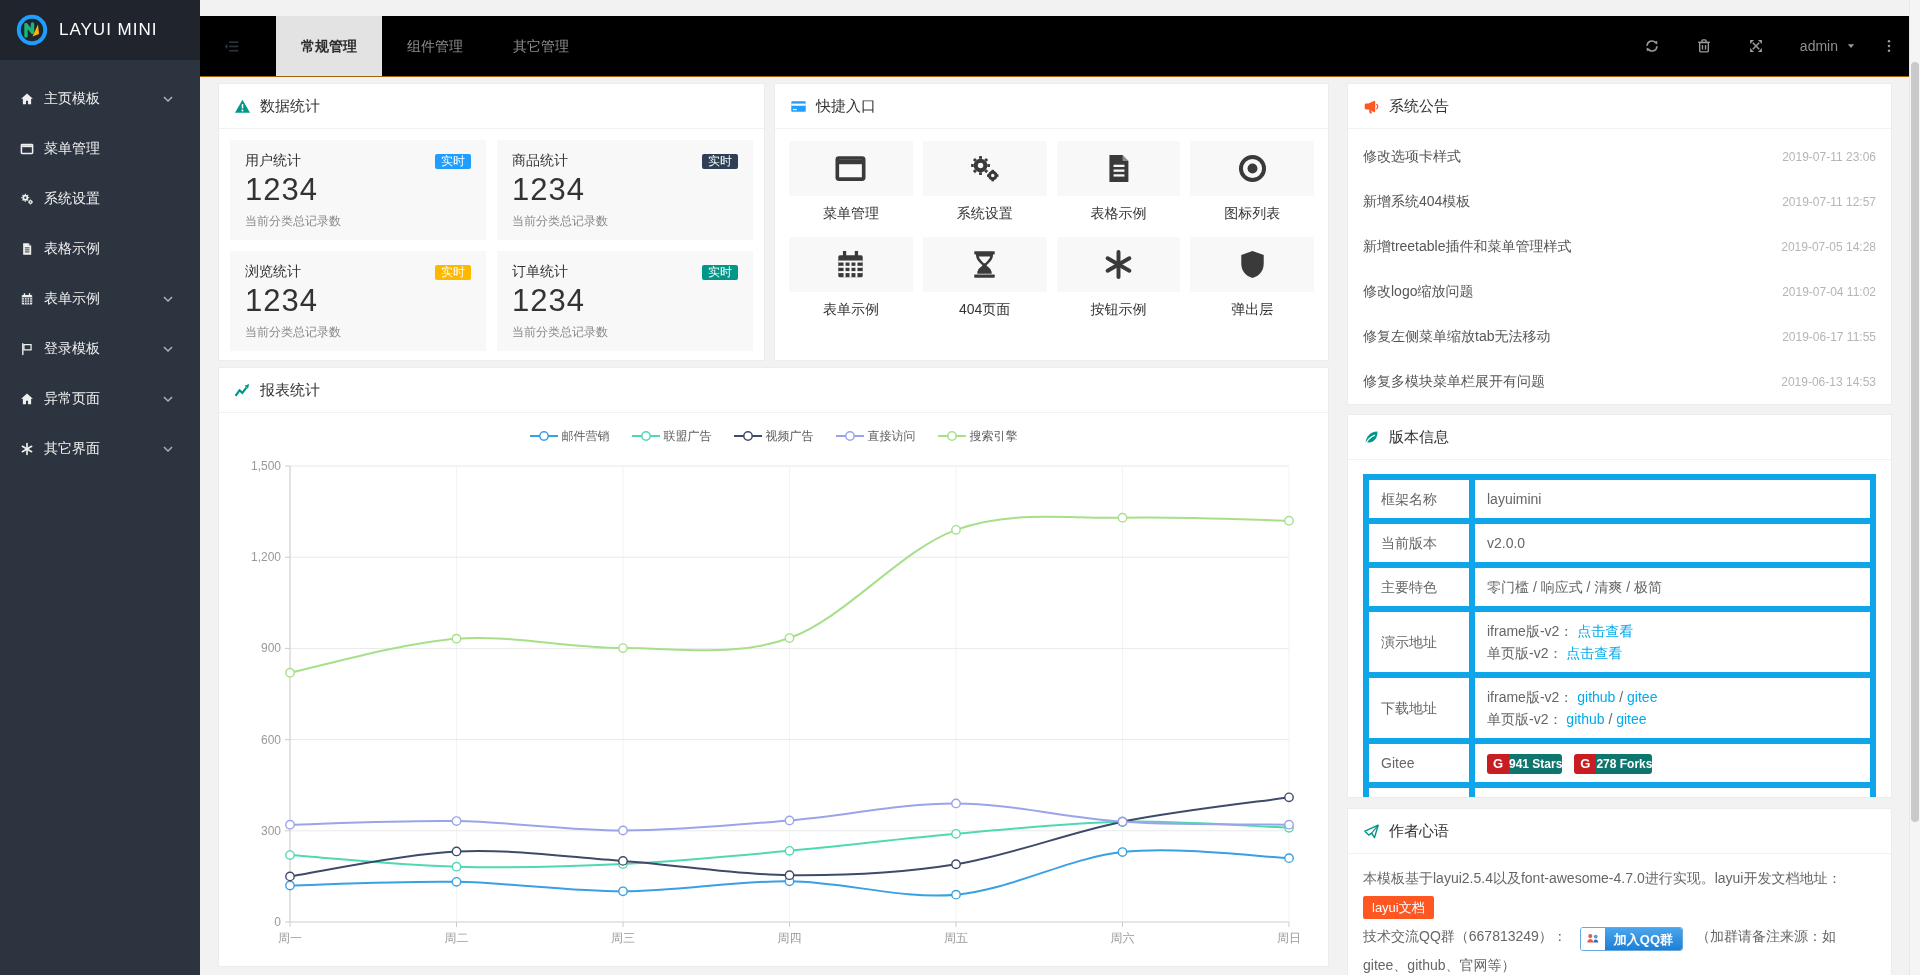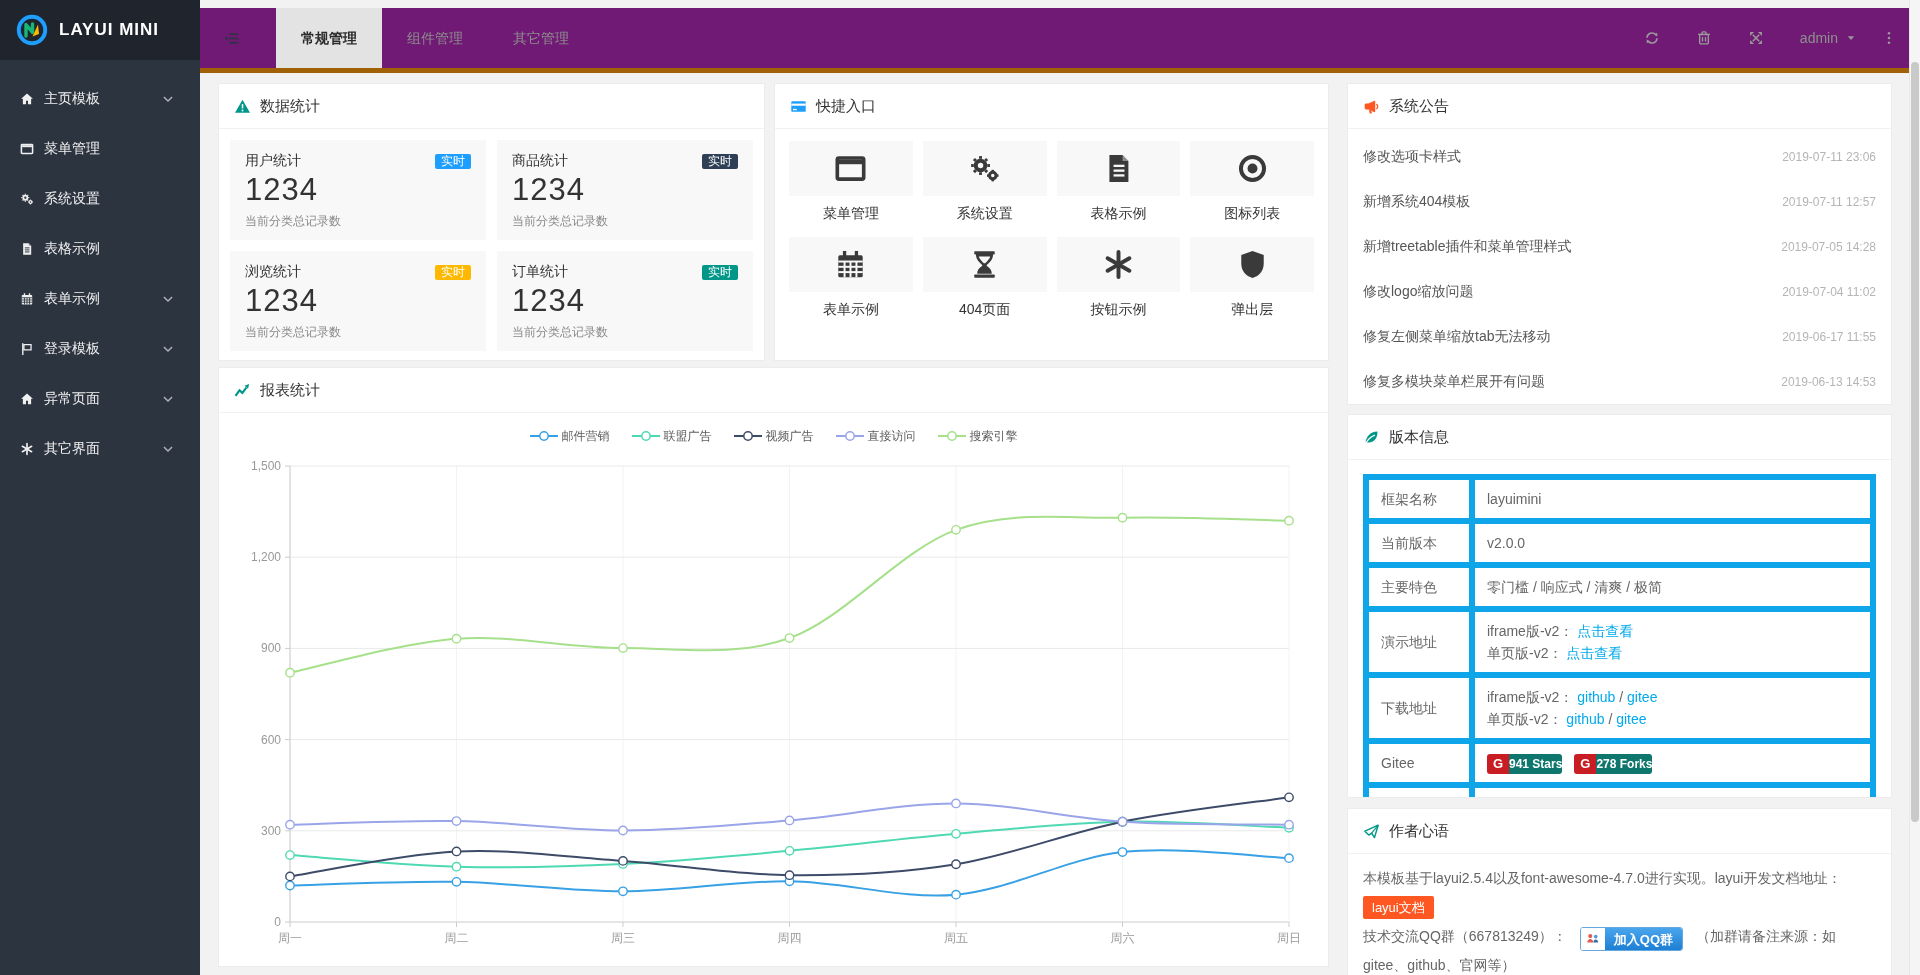--- a/index.html
+++ b/index.html
@@ -5,29 +5,29 @@
   html,body{margin:0;padding:0}
   body{width:1920px;height:975px;overflow:hidden;background:#f2f2f2;position:relative;
        font-family:"Liberation Sans","DejaVu Sans",sans-serif;font-size:14px;color:#333}
   .icon{display:inline-flex;align-items:center;justify-content:center}
   .icon svg{width:1em;height:1em;display:block}
 
   
   .sidebar{position:absolute;left:0;top:0;width:200px;height:100%;background:#2c3440;z-index:3}
   .logo{height:60px;background:#20242c;display:flex;align-items:center;gap:10px;padding-left:15px;cursor:pointer}
   .logo-mark svg{width:34px;height:34px;display:block}
-  .logo-title{color:#fff;font-size:17px;font-weight:bold;letter-spacing:1px;white-space:nowrap}
+  .logo-title{color:#fff;font-size:17px;font-weight:normal;letter-spacing:1px;white-space:nowrap}
   .nav{padding-top:14px}
   .nav-item{height:50px;display:flex;align-items:center;padding:0 18px;color:#f0f0f0;cursor:pointer;position:relative}
   .nav-item .icon{font-size:14px;margin-right:9px;width:17px;--icon-bg:#2c3440}
   .nav-label{font-size:14px}
   .nav-chevron{position:absolute;right:15px;color:#aeb3bb;font-size:12px}
 
   
-  .topbar{position:absolute;left:200px;top:8px;right:0;height:60px;background:#701a75;border-bottom:5px solid #a16207;z-index:2}
+  .topbar{position:absolute;left:200px;top:16px;right:0;height:60px;background:#000000;border-bottom:1px solid #a16207;z-index:2}
   .tb-toggle{position:absolute;left:0;top:0;width:62px;height:60px;display:flex;align-items:center;justify-content:center;color:#2c3440;font-size:17px;cursor:pointer}
   .tabs{position:absolute;left:76px;top:0;height:60px;display:flex}
   .tab{padding:0 25px;line-height:60px;font-size:14px;color:#8d8d8d;cursor:pointer;white-space:nowrap}
   .tab.active{background:#e3e3e3;color:#2b2b2b;font-weight:bold}
   .tb-right{position:absolute;right:16px;top:0;height:60px;display:flex;align-items:center}
   .tb-ic{width:52px;height:60px;display:flex;align-items:center;justify-content:center;color:#9a9a9a;font-size:16px;cursor:pointer}
   .tb-user{display:flex;align-items:center;gap:8px;color:#8f8f8f;font-size:14px;padding:0 18px;cursor:pointer}
   .tb-user .icon{font-size:10px;color:#9a9a9a}
 
   

